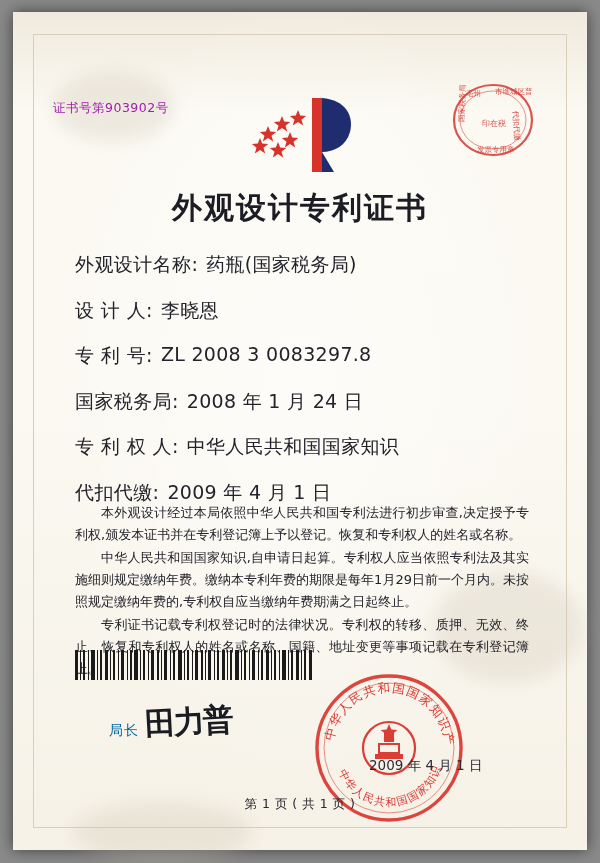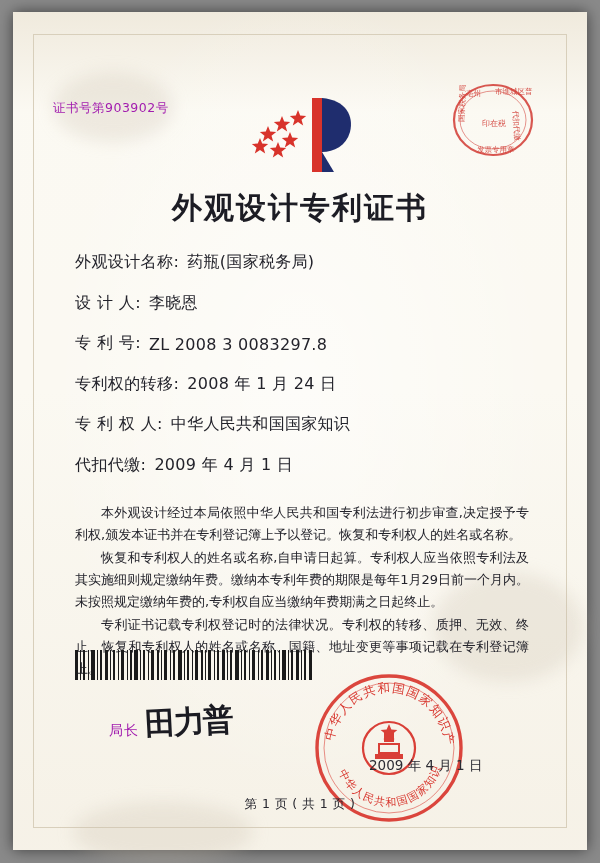--- a/index.html
+++ b/index.html
@@ -101,23 +101,23 @@
 
   
   .fields {
     position: absolute;
     left: 62px;
     top: 240px;
     right: 60px;
   }
   .field-row {
     display: flex;
-    align-items: flex-end;
+    align-items: flex-start;
     margin-bottom: 19.5px;
-    font-size: 16px;
+    font-size: 19px;
     color: #23232b;
     white-space: nowrap;
   }
   .field-label {
     flex: 0 0 auto;
     letter-spacing: 0.4px;
   }
   .field-value {
     flex: 0 0 auto;
     margin-left: 8px;
@@ -155,21 +155,21 @@
     bottom: 0;
     background: #1a1a1a;
   }
 
   
   .director-label {
     position: absolute;
     left: 96px;
     top: 710px;
     font-size: 14px;
-    color: #a21caf;
+    color: #0369a1;
     letter-spacing: 1px;
   }
   .signature {
     position: absolute;
     left: 132px;
     top: 688px;
     width: 130px;
     height: 54px;
     font-family: "DejaVu Serif", serif;
     font-size: 31px;
@@ -273,36 +273,36 @@
         </div>
         <div class="field-row">
           <span class="field-label">设 计 人:</span>
           <span class="field-value">李晓恩</span>
         </div>
         <div class="field-row">
           <span class="field-label">专 利 号:</span>
           <span class="field-value">ZL 2008 3 0083297.8</span>
         </div>
         <div class="field-row">
-          <span class="field-label">专利权的转移:</span>
+          <span class="field-label">国家税务局:</span>
           <span class="field-value">2008 年 1 月 24 日</span>
         </div>
         <div class="field-row">
           <span class="field-label">专 利 权 人:</span>
           <span class="field-value">中华人民共和国国家知识</span>
         </div>
         <div class="field-row">
           <span class="field-label">代扣代缴:</span>
           <span class="field-value">2009 年 4 月 1 日</span>
         </div>
       </div>
 
       <div class="body-text">
         <p>本外观设计经过本局依照中华人民共和国专利法进行初步审查,决定授予专利权,颁发本证书并在专利登记簿上予以登记。恢复和专利权人的姓名或名称。</p>
-        <p>恢复和专利权人的姓名或名称,自申请日起算。专利权人应当依照专利法及其实施细则规定缴纳年费。缴纳本专利年费的期限是每年1月29日前一个月内。未按照规定缴纳年费的,专利权自应当缴纳年费期满之日起终止。</p>
+        <p>中华人民共和国国家知识,自申请日起算。专利权人应当依照专利法及其实施细则规定缴纳年费。缴纳本专利年费的期限是每年1月29日前一个月内。未按照规定缴纳年费的,专利权自应当缴纳年费期满之日起终止。</p>
         <p>专利证书记载专利权登记时的法律状况。专利权的转移、质押、无效、终止、恢复和专利权人的姓名或名称、国籍、地址变更等事项记载在专利登记簿上。</p>
       </div>
 
       <div class="barcode">
         <i style="left:0px;width:3px"></i>
           <i style="left:5px;width:1px"></i>
           <i style="left:8px;width:2px"></i>
         <i style="left:13px;width:1px"></i>
           <i style="left:16px;width:4px"></i>
           <i style="left:22px;width:1px"></i>

